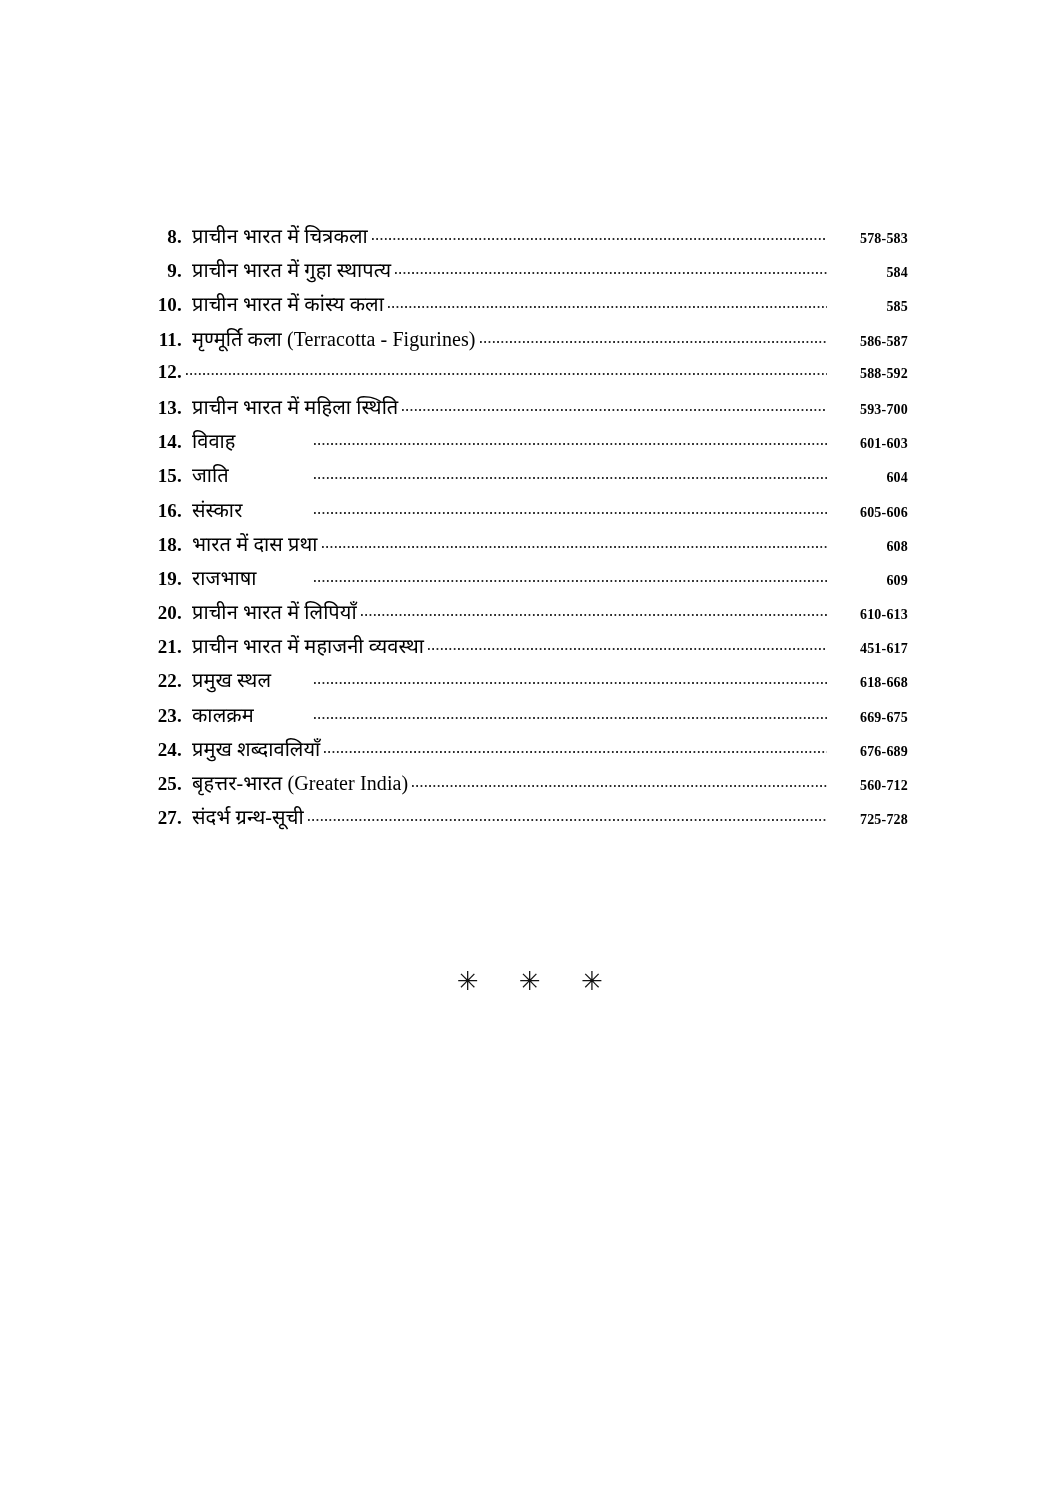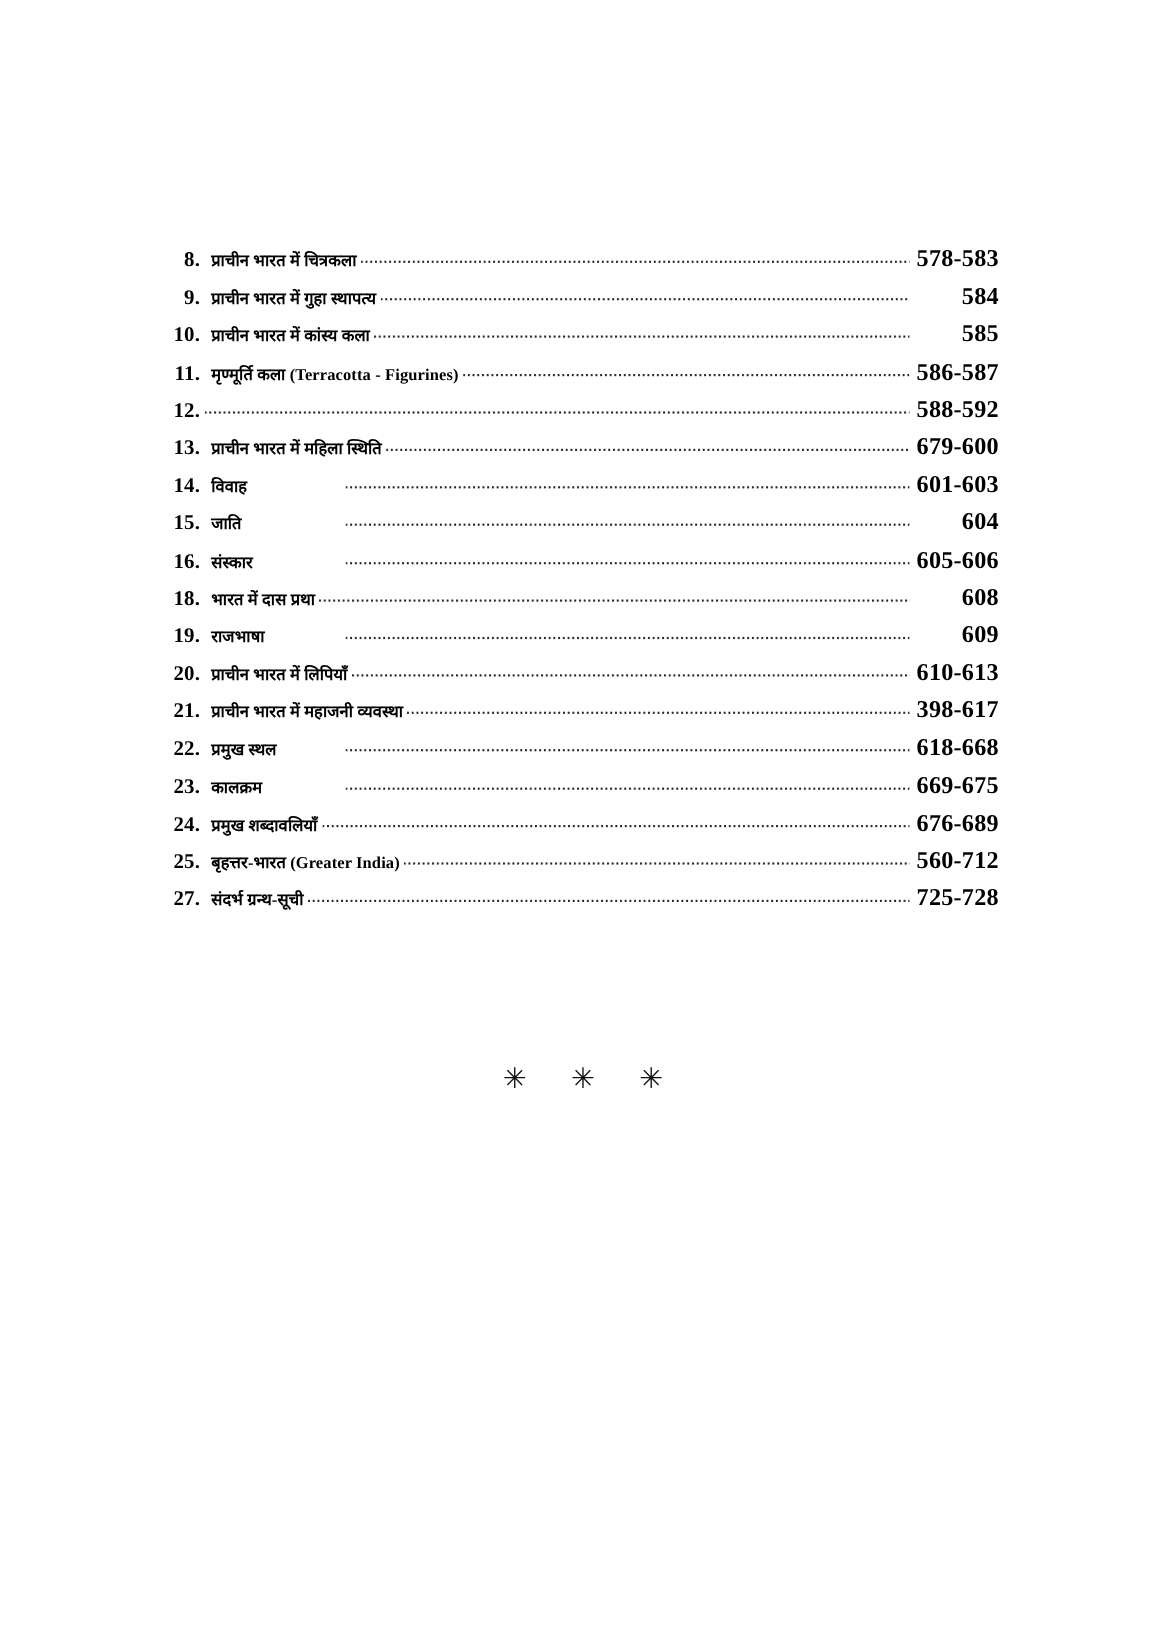--- a/index.html
+++ b/index.html
@@ -45,23 +45,23 @@
     text-align: right;
     font-weight: bold;
     font-size: 19px;
     letter-spacing: 0.2px;
     white-space: nowrap;
   }
 
   .toc-title {
     flex: 0 0 auto;
     margin-left: 10px;
-    font-weight: bold;
+    font-weight: normal;
     white-space: nowrap;
-    font-size: 15px;
+    font-size: 20px;
     letter-spacing: 0.1px;
   }
 
   
   .toc-row.gap .toc-title {
     min-width: 118px;
   }
 
   .toc-leader {
     flex: 1 1 auto;
@@ -80,21 +80,21 @@
     background-image: radial-gradient(circle at 1px 1px, #2a2a2a 0.95px, rgba(0,0,0,0) 1.2px);
     background-size: 4.3px 2px;
     background-repeat: repeat-x;
   }
 
   .toc-pages {
     flex: 0 0 auto;
     min-width: 78px;
     text-align: right;
     font-weight: bold;
-    font-size: 22px;
+    font-size: 14px;
     white-space: nowrap;
     letter-spacing: 0.2px;
   }
 
   .endmark {
     position: absolute;
     left: 0;
     top: 968px;
     width: 1060px;
     text-align: center;
@@ -138,21 +138,21 @@
       </div>
       <div class="toc-row">
         <span class="toc-num">12.</span>
         <span class="toc-leader"></span>
         <span class="toc-pages">588-592</span>
       </div>
       <div class="toc-row">
         <span class="toc-num">13.</span>
         <span class="toc-title">प्राचीन भारत में महिला स्थिति</span>
         <span class="toc-leader"></span>
-        <span class="toc-pages">679-600</span>
+        <span class="toc-pages">593-700</span>
       </div>
       <div class="toc-row gap">
         <span class="toc-num">14.</span>
         <span class="toc-title">विवाह</span>
         <span class="toc-leader"></span>
         <span class="toc-pages">601-603</span>
       </div>
       <div class="toc-row gap">
         <span class="toc-num">15.</span>
         <span class="toc-title">जाति</span>
@@ -180,21 +180,21 @@
       <div class="toc-row">
         <span class="toc-num">20.</span>
         <span class="toc-title">प्राचीन भारत में लिपियाँ</span>
         <span class="toc-leader"></span>
         <span class="toc-pages">610-613</span>
       </div>
       <div class="toc-row">
         <span class="toc-num">21.</span>
         <span class="toc-title">प्राचीन भारत में महाजनी व्यवस्था</span>
         <span class="toc-leader"></span>
-        <span class="toc-pages">398-617</span>
+        <span class="toc-pages">451-617</span>
       </div>
       <div class="toc-row gap">
         <span class="toc-num">22.</span>
         <span class="toc-title">प्रमुख स्थल</span>
         <span class="toc-leader"></span>
         <span class="toc-pages">618-668</span>
       </div>
       <div class="toc-row gap">
         <span class="toc-num">23.</span>
         <span class="toc-title">कालक्रम</span>

